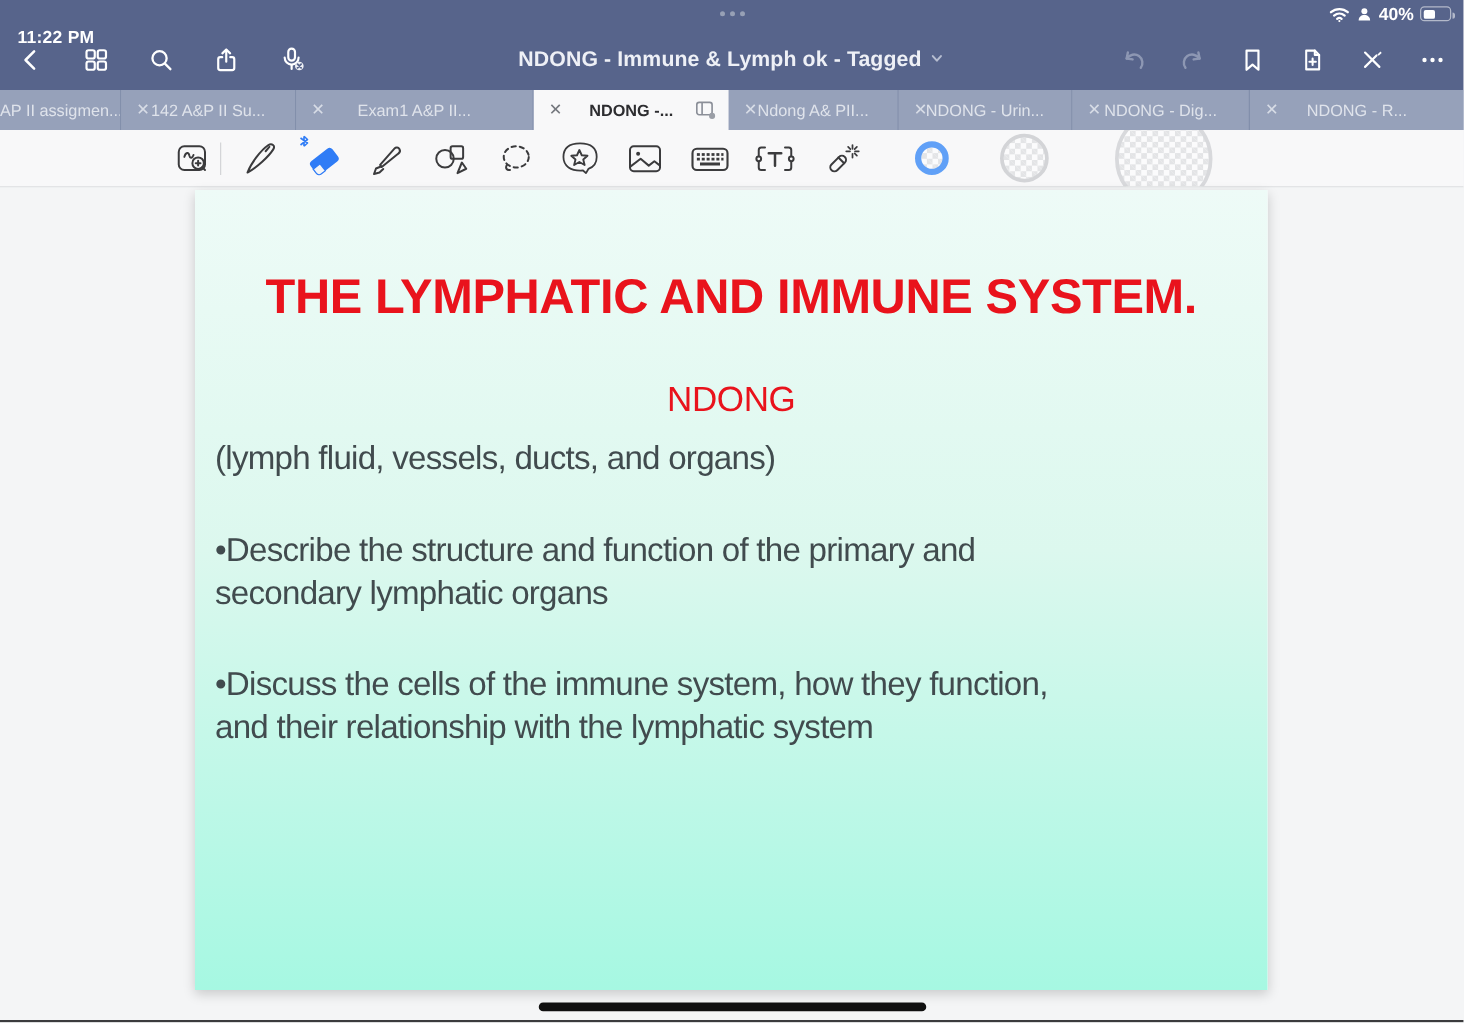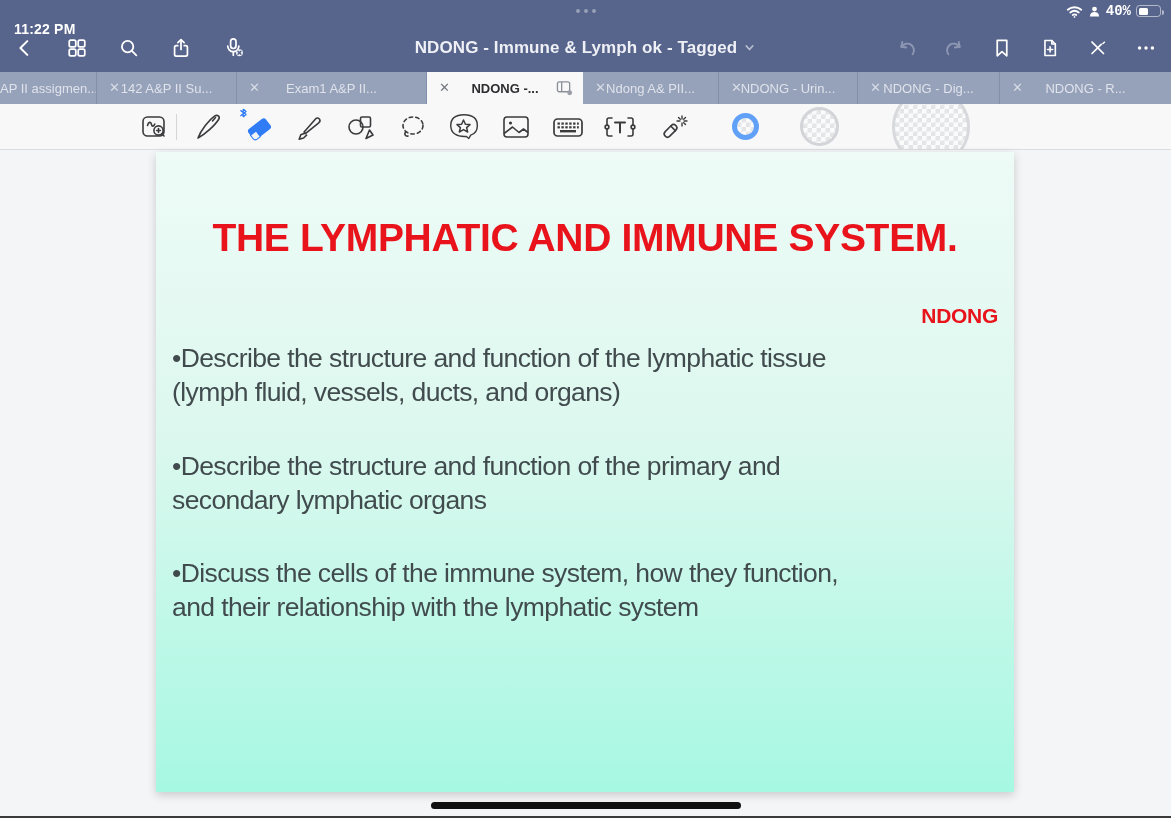--- a/index.html
+++ b/index.html
@@ -8,21 +8,21 @@
   .screen { position:relative; width:1171px; height:818px; background:#f4f5f6; overflow:hidden; }
 
   
   .topbar { position:absolute; top:0; left:0; width:100%; height:72px; background:#57648b; }
   .statusbar { position:absolute; top:0; left:0; right:0; height:24px; display:flex; align-items:center; }
   .time { position:absolute; left:14px; top:21px; color:#fff; font-size:14px; font-weight:700; letter-spacing:.2px; }
   .mt-dots { position:absolute; left:50%; top:9px; transform:translateX(-50%); display:flex; gap:4px; }
   .mt-dots i { width:4px; height:4px; border-radius:50%; background:#97a0b5; }
   .status-right { position:absolute; right:10px; top:3px; display:flex; align-items:center; gap:5px; }
   .status-right svg { display:block; }
-  .batt-pct { color:#fff; font-size:14px; font-weight:600;font-family:Liberation Mono, monospace; }
+  .batt-pct { color:#fff; font-size:14px; font-weight:600; }
   .battery { position:relative; width:25px; height:12px; border:1px solid rgba(255,255,255,.55); border-radius:3.5px; }
   .battery .fill { position:absolute; left:1.5px; top:1.5px; bottom:1.5px; width:40%; background:#fff; border-radius:1.5px; }
   .battery .nub { position:absolute; right:-3.5px; top:3.5px; width:2px; height:5px; background:rgba(255,255,255,.55); border-radius:0 2px 2px 0; }
 
   .navbar { position:absolute; top:24px; left:0; right:0; height:48px; display:flex; align-items:center; }
   .nav-left { position:absolute; left:10px; display:flex; align-items:center; gap:22px; }
   .nav-right { position:absolute; right:10px; display:flex; align-items:center; gap:18px; }
   .nav-btn { width:30px; height:30px; display:flex; align-items:center; justify-content:center; }
   .nav-btn svg { display:block; }
   .nav-center { margin:0 auto; display:flex; align-items:flex-end; gap:6px; }
@@ -55,21 +55,21 @@
   .swatch.small { width:27px; height:27px; border:5px solid #60a0f7; margin-left:40px; }
   .swatch.medium { width:39px; height:39px; border:3px solid #d3d4d7; margin-left:41px; }
   .swatch.large { width:78px; height:78px; border:3px solid #d8d9dc; margin-left:53px; }
 
   
   .content { position:absolute; top:150px; left:0; width:100%; height:668px; background:#f4f5f6; }
   .page { position:absolute; left:156px; top:2px; width:858px; height:640px;
           background:linear-gradient(180deg,#eefbf7 0%,#dcf8ee 45%,#a6f8e2 100%);
           box-shadow:0 3px 9px rgba(0,0,0,.18); padding:64px 16px 0 16px; }
   .slide-title { text-align:center; color:#e9131c; font-weight:700; font-size:39px; letter-spacing:-.3px; }
-  .slide-subtitle { text-align:right; color:#e9131c; font-weight:700; font-size:21px; margin-top:44px; letter-spacing:-.3px; }
+  .slide-subtitle { text-align:center; color:#e9131c; font-weight:400; font-size:28px; margin-top:44px; letter-spacing:-.3px; }
   .bullet { color:#414b4e; font-size:26.5px; line-height:34px; letter-spacing:-.6px; }
   .bullet.b1 { margin-top:13px; }
   .bullet.b2 { margin-top:40px; }
   .bullet.b3 { margin-top:39px; }
 
   .home-indicator { position:absolute; left:50%; bottom:9px; transform:translateX(-50%);
                     width:310px; height:7px; border-radius:4px; background:#101010; }
   .bottom-edge { position:absolute; left:0; bottom:0; width:100%; height:2px; background:#3b3b3d; }
 </style>
 </head>
@@ -360,21 +360,20 @@
     <div class="swatch small"></div>
     <div class="swatch medium"></div>
     <div class="swatch large"></div>
   </div>
 
   <div class="content">
     <div class="page">
       <div class="slide-title">THE LYMPHATIC AND IMMUNE SYSTEM.</div>
       <div class="slide-subtitle">NDONG</div>
       <div class="bullet b1">
-        <div>•Describe the structure and function of the lymphatic tissue</div>
         <div>(lymph fluid, vessels, ducts, and organs)</div>
       </div>
       <div class="bullet b2">
         <div>•Describe the structure and function of the primary and</div>
         <div>secondary lymphatic organs</div>
       </div>
       <div class="bullet b3">
         <div>•Discuss the cells of the immune system, how they function,</div>
         <div>and their relationship with the lymphatic system</div>
       </div>

